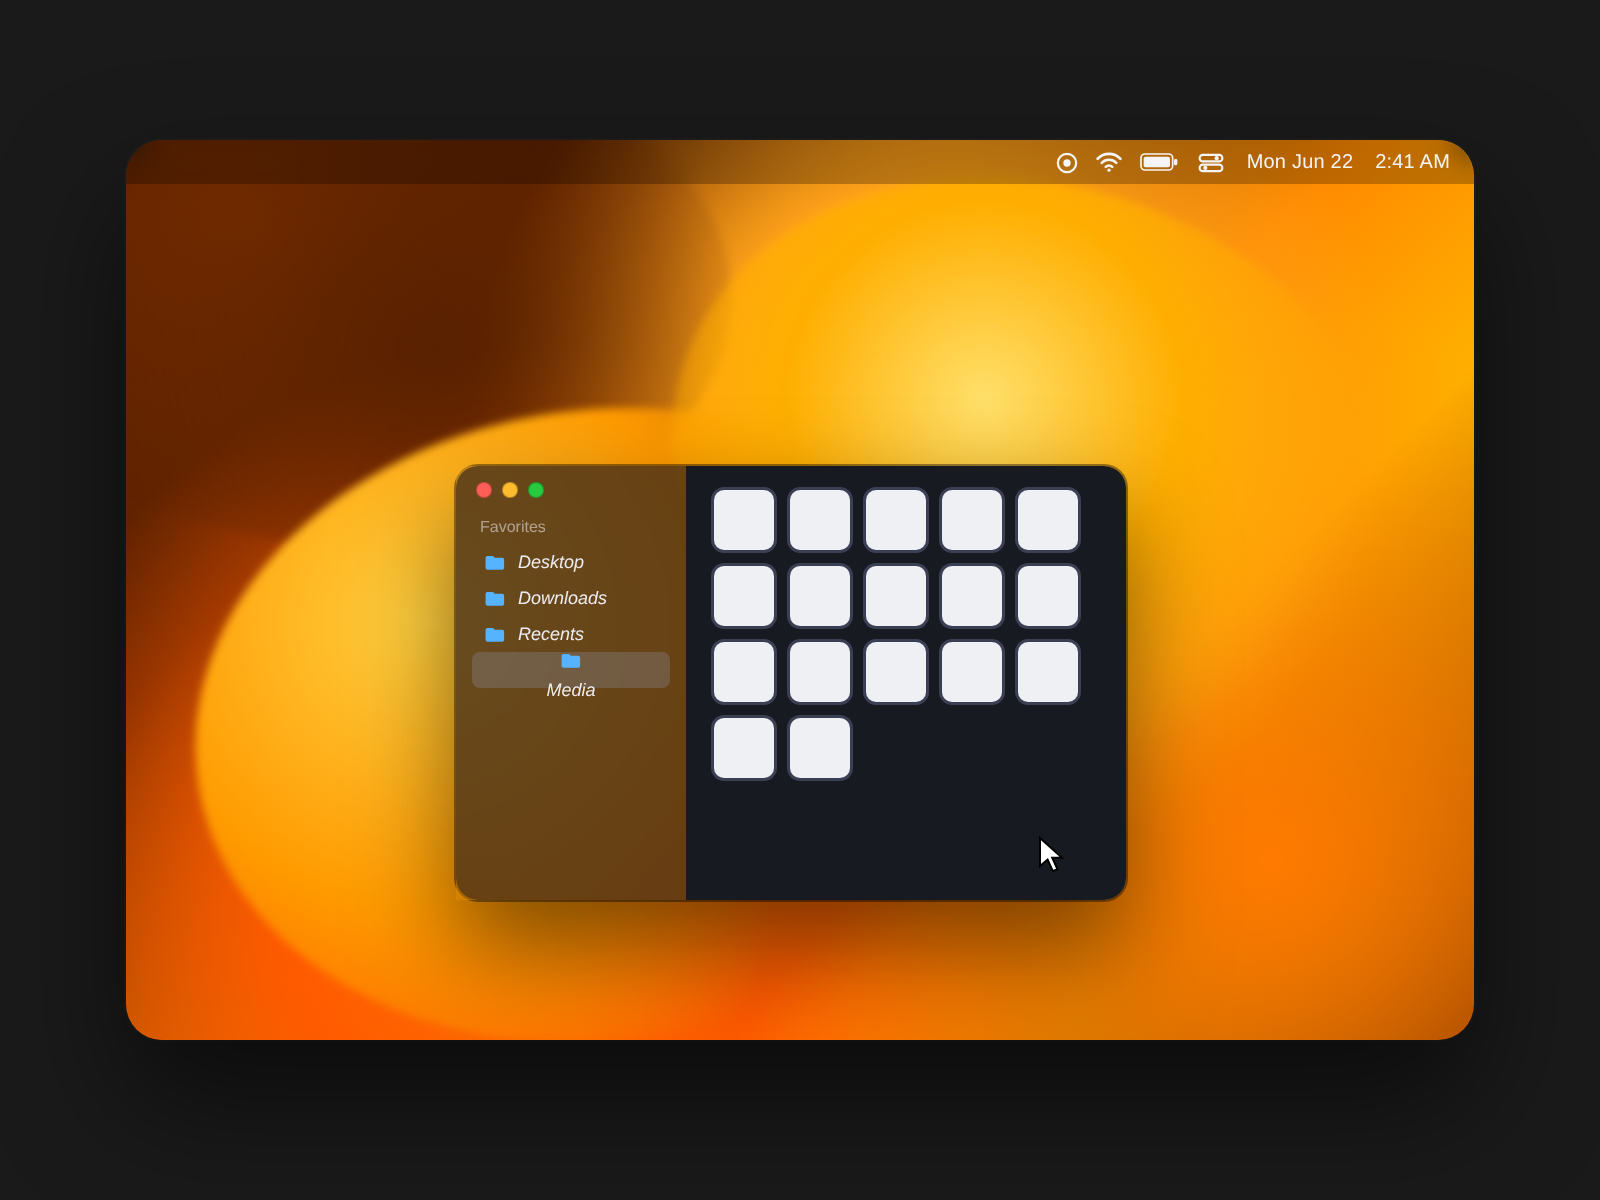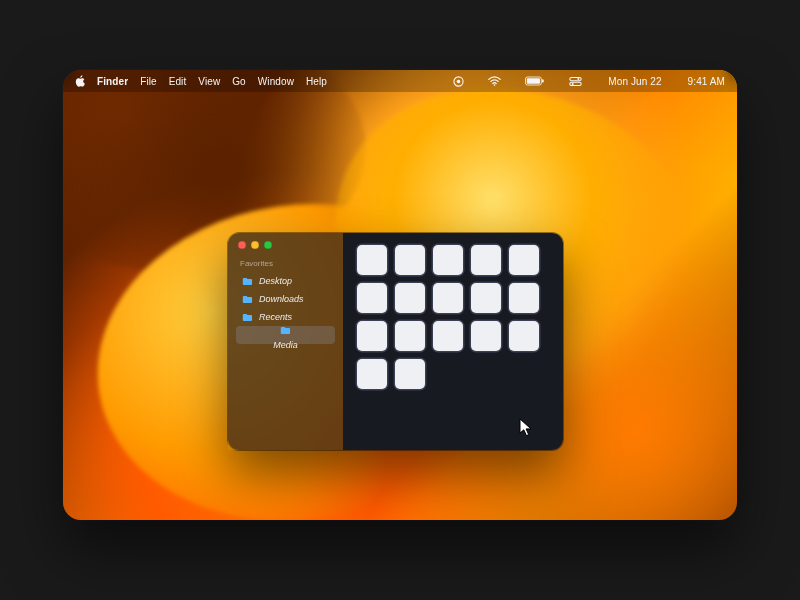--- a/index.html
+++ b/index.html
@@ -58,21 +58,21 @@
     color: #f5f5f7;
     font-size: 10px;
     letter-spacing: .1px;
     background: rgba(0,0,0,0.25);
     backdrop-filter: blur(6px);
   }
   .menubar .left { display: flex; align-items: center; gap: 12px; }
   .menubar .left .app-name { font-weight: 600; }
   .menubar .menu-item { cursor: default; }
   .menubar .spacer { flex: 1; }
-  .menubar .right { display: flex; align-items: center; gap: 24px; }
+  .menubar .right { display: flex; align-items: center; gap: 9px; }
   .menubar svg { display: block; }
   .menubar .clock { margin-left: 2px; }
 
   
   .finder-window {
     position: absolute;
     left: 165px; top: 163px;
     width: 335px; height: 217px;
     border-radius: 11px;
     overflow: hidden;
@@ -151,34 +151,20 @@
 
 <div class="screen">
 
   <div class="wallpaper">
     <div class="petal c"></div>
     <div class="petal a"></div>
     <div class="petal b"></div>
   </div>
 
   <div class="menubar">
-    <div class="left">
-      <span>
-        <svg width="10" height="12" viewBox="0 0 14 17" fill="currentColor">
-          <path d="M11.5 9.1c0-2 1.6-2.9 1.7-3-0.9-1.3-2.3-1.5-2.8-1.5-1.2-.1-2.3.7-2.9.7s-1.5-.7-2.5-.7C3.6 4.6 2.4 5.4 1.7 6.6.3 9 1.3 12.6 2.6 14.5c.7 1 1.5 2 2.5 2 .1 0 .1 0 .2 0 1 0 1.4-.7 2.6-.7s1.6.7 2.6.6c1.1 0 1.8-1 2.4-1.9.8-1.1 1.1-2.2 1.1-2.3 0 0-2.1-.8-2.5-3.1zM9.6 2.8C10.1 2.2 10.5 1.3 10.4.4c-.8 0-1.7.5-2.3 1.2C7.6 2.2 7.2 3.1 7.3 4c.9.1 1.8-.5 2.3-1.2z"></path>
-        </svg>
-      </span>
-      <span class="menu-item app-name">Finder</span>
-      <span class="menu-item">File</span>
-      <span class="menu-item">Edit</span>
-      <span class="menu-item">View</span>
-      <span class="menu-item">Go</span>
-      <span class="menu-item">Window</span>
-      <span class="menu-item">Help</span>
-    </div>
     <div class="spacer"></div>
     <div class="right">
       <span>
         <svg width="11" height="11" viewBox="0 0 12 12">
             <circle cx="6" cy="6" r="5" fill="none" stroke="currentColor" stroke-width="1.2"></circle>
             <circle cx="6" cy="6" r="2" fill="currentColor"></circle>
           </svg>
       </span>
       <span>
         <svg width="13" height="10" viewBox="0 0 16 12" fill="none" stroke="currentColor" stroke-width="1.6" stroke-linecap="round">
@@ -197,21 +183,21 @@
       </span>
       <span>
         <svg width="13" height="11" viewBox="0 0 16 12" fill="none" stroke="currentColor" stroke-width="1.3">
           <rect x="1" y="1" width="14" height="4" rx="2"></rect>
             <circle cx="11.5" cy="3" r="1.3" fill="currentColor" stroke="none"></circle>
           <rect x="1" y="7" width="14" height="4" rx="2"></rect>
             <circle cx="4.5" cy="9" r="1.3" fill="currentColor" stroke="none"></circle>
         </svg>
       </span>
       <span class="clock">Mon Jun 22</span>
-      <span class="clock">9:41 AM</span>
+      <span class="clock">2:41 AM</span>
     </div>
   </div>
 
   <div class="finder-window">
     <div class="sidebar">
       <div class="traffic">
         <div class="dot red"></div>
         <div class="dot yellow"></div>
         <div class="dot green"></div>
       </div>

